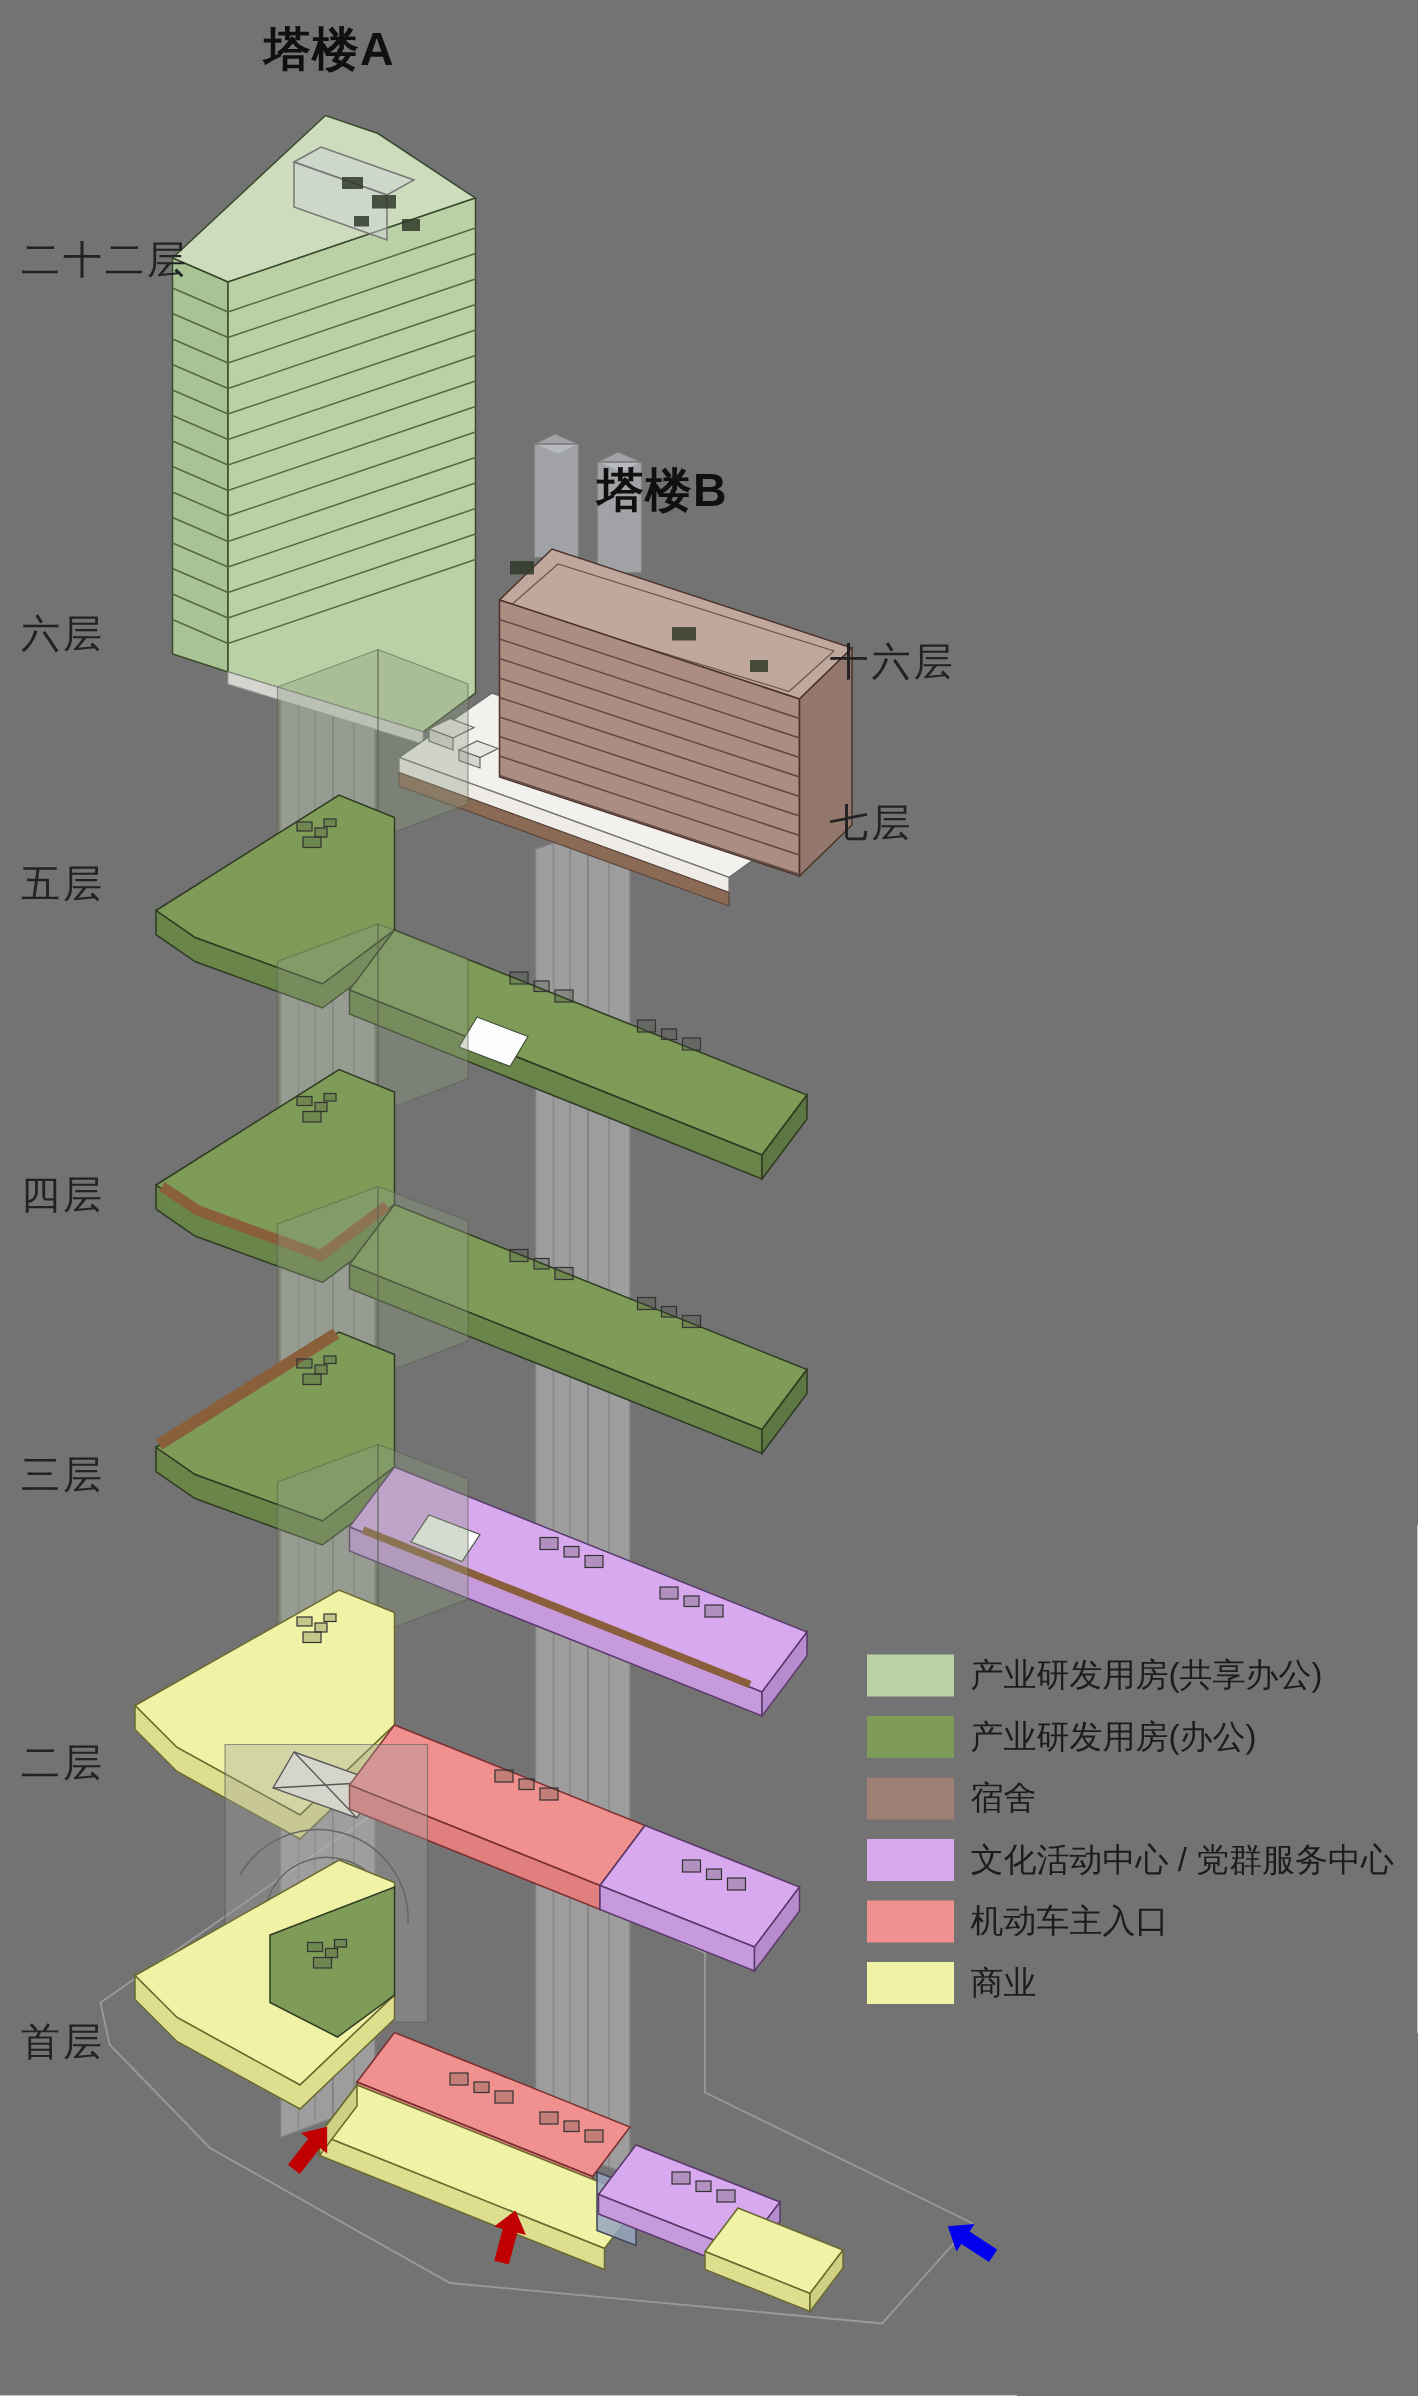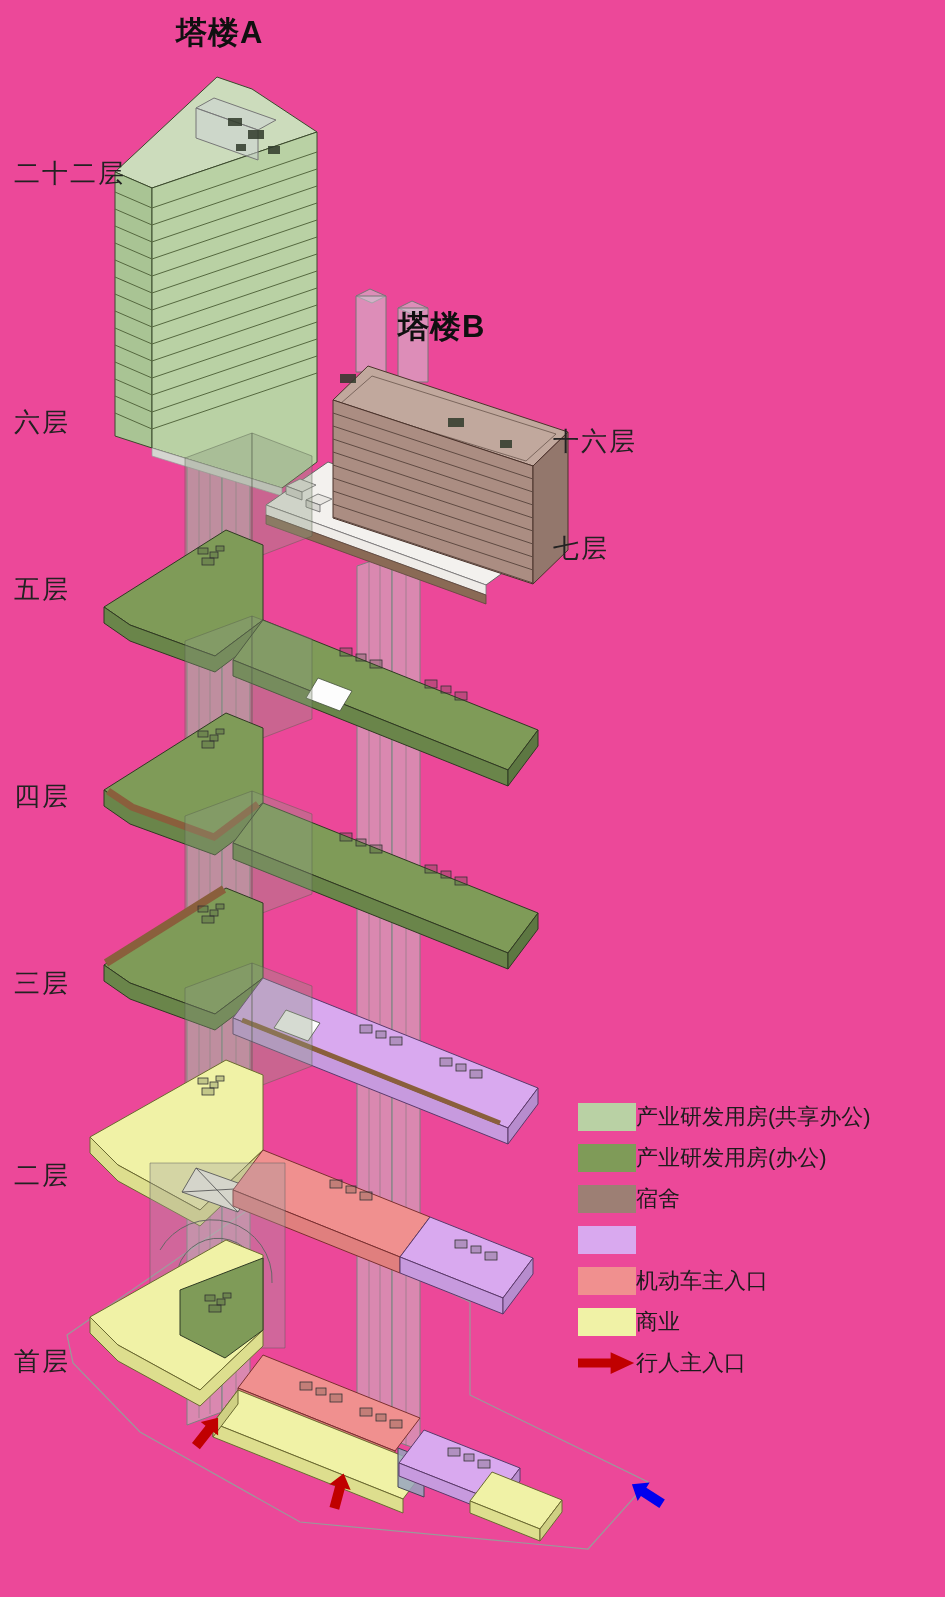--- a/index.html
+++ b/index.html
@@ -1,23 +1,23 @@
 <!DOCTYPE html>
 <html><head>
 <meta charset="utf-8">
 <style>
   html,body{margin:0;padding:0;background:#ffffff;}
-  .stage{position:relative;width:945px;height:1597px;background:#ec4899;overflow:hidden;
+  .stage{position:relative;width:945px;height:1597px;background:#737373;overflow:hidden;
          font-family:"Liberation Sans",sans-serif;}
   .scene{position:absolute;left:0;top:0;}
   .label{position:absolute;color:#1f1f1f;white-space:nowrap;}
   .tower-title{font-size:31px;font-weight:bold;color:#101010;letter-spacing:1px;}
   .floor-label{font-size:26px;letter-spacing:2px;color:#222;}
   .legend{position:absolute;left:578px;top:1096px;}
-  .legend-row{display:flex;align-items:center;height:41px;}
+  .legend-row{display:flex;align-items:center;height:41px;gap:11px;}
   .legend-swatch{width:58px;height:28px;flex:0 0 58px;}
   .legend-arrow{width:58px;height:26px;flex:0 0 58px;}
   .legend-label{font-size:22px;color:#1c1c1c;white-space:nowrap;}
 
   
   .ta-top{fill:#ccdcbc;stroke:#3a4a2c;stroke-width:1;}
   .ta-main{fill:#b9d1a4;stroke:#3a4a2c;stroke-width:1;}
   .ta-left{fill:#a9c494;stroke:#3a4a2c;stroke-width:1;}
   .ta-line{stroke:#55683f;stroke-width:1;fill:none;}
   .tb-top{fill:#c1a89d;stroke:#4a332b;stroke-width:1;}
@@ -250,29 +250,24 @@
     <div class="legend-row">
       <div class="legend-swatch" style="background: rgb(127, 155, 88);"></div>
       <div class="legend-label">产业研发用房(办公)</div>
     </div>
     <div class="legend-row">
       <div class="legend-swatch" style="background: rgb(157, 127, 116);"></div>
       <div class="legend-label">宿舍</div>
     </div>
     <div class="legend-row">
       <div class="legend-swatch" style="background: rgb(217, 169, 239);"></div>
+      <div class="legend-label">文化活动中心 / 党群服务中心</div>
     </div>
     <div class="legend-row">
       <div class="legend-swatch" style="background: rgb(240, 144, 143);"></div>
       <div class="legend-label">机动车主入口</div>
     </div>
     <div class="legend-row">
       <div class="legend-swatch" style="background: rgb(240, 242, 166);"></div>
       <div class="legend-label">商业</div>
     </div>
-    <div class="legend-row">
-      <svg class="legend-arrow" viewBox="0 0 64 26">
-        <polygon points="0,8 36,8 36,1 62,13 36,25 36,18 0,18" fill="#c00000"></polygon>
-      </svg>
-      <div class="legend-label">行人主入口</div>
-    </div>
   </div>
 </div>
 
 </body></html>

